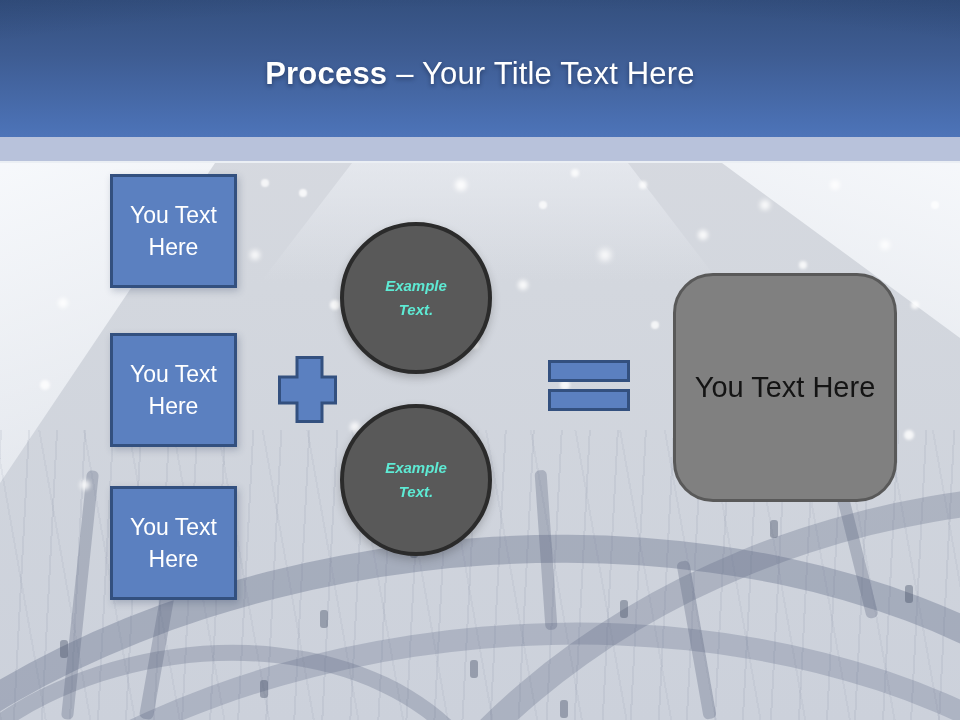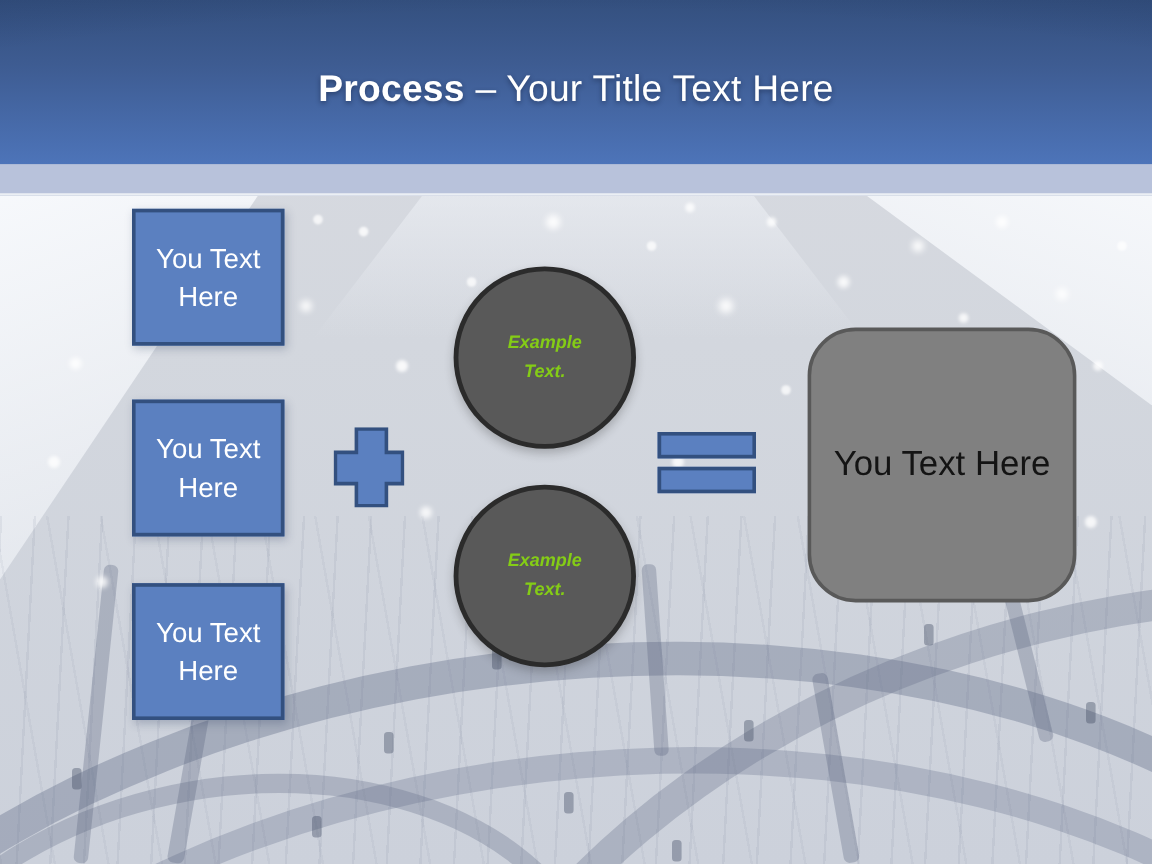--- a/index.html
+++ b/index.html
@@ -92,24 +92,24 @@
     display:flex;align-items:center;justify-content:center;text-align:center;
     color:#fff;font-size:23px;line-height:1.4;
     box-shadow:2px 3px 7px rgba(40,55,90,0.25);
     cursor:default;
   }
   .tbox1{top:174px;} .tbox2{top:333px;} .tbox3{top:486px;}
   .tbox span{display:block;width:110px;}
   .plus-shape{position:absolute;left:278px;top:356px;width:59px;height:67px;}
   .plus-shape polygon{fill:var(--shape-blue-fill,#5b80c0);stroke:var(--shape-blue-border,#33507f);stroke-width:3;}
   .circle{
-    position:absolute;left:378px;width:152px;height:152px;box-sizing:border-box;border-radius:50%;
+    position:absolute;left:340px;width:152px;height:152px;box-sizing:border-box;border-radius:50%;
     background:var(--circle-fill,#595959);border:4px solid var(--circle-border,#2b2b2b);
     display:flex;align-items:center;justify-content:center;text-align:center;
-    color:#84cc16;font-size:15px;font-weight:bold;font-style:italic;line-height:1.6;
+    color:#5eead4;font-size:15px;font-weight:bold;font-style:italic;line-height:1.6;
     box-shadow:0 4px 8px rgba(30,30,30,0.25);
   }
   .circle1{top:222px;} .circle2{top:404px;}
   .circle span{display:block;width:88px;}
   .equals-shape{position:absolute;left:548px;top:360px;width:82px;}
   .equals-shape .bar{
     height:22px;box-sizing:border-box;
     background:var(--shape-blue-fill,#5b80c0);border:3px solid var(--shape-blue-border,#33507f);
   }
   .equals-shape .bar + .bar{margin-top:7px;}

